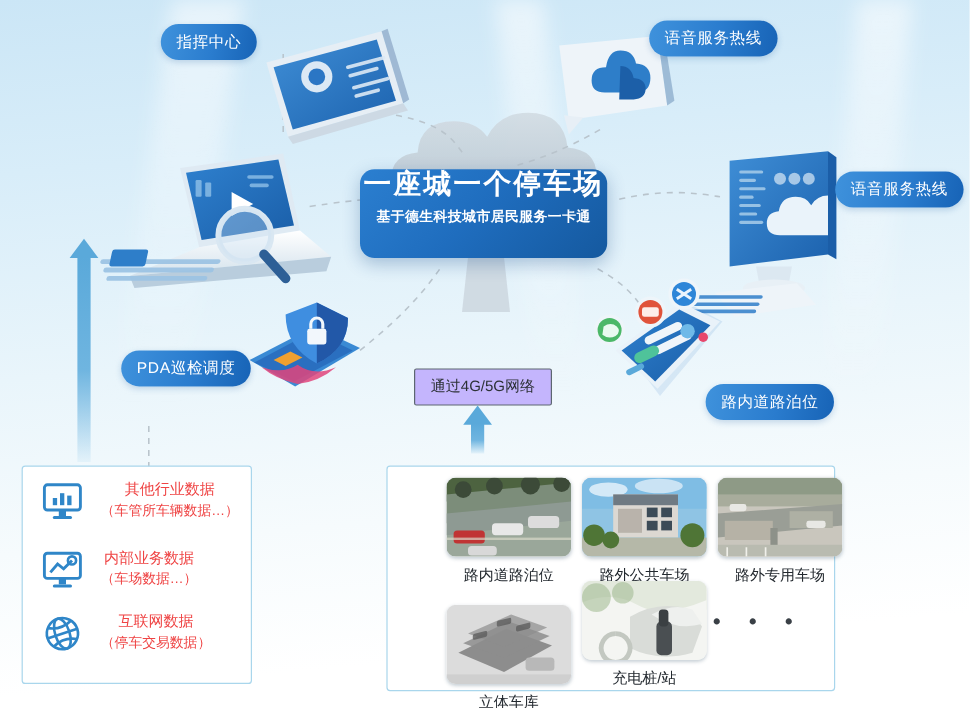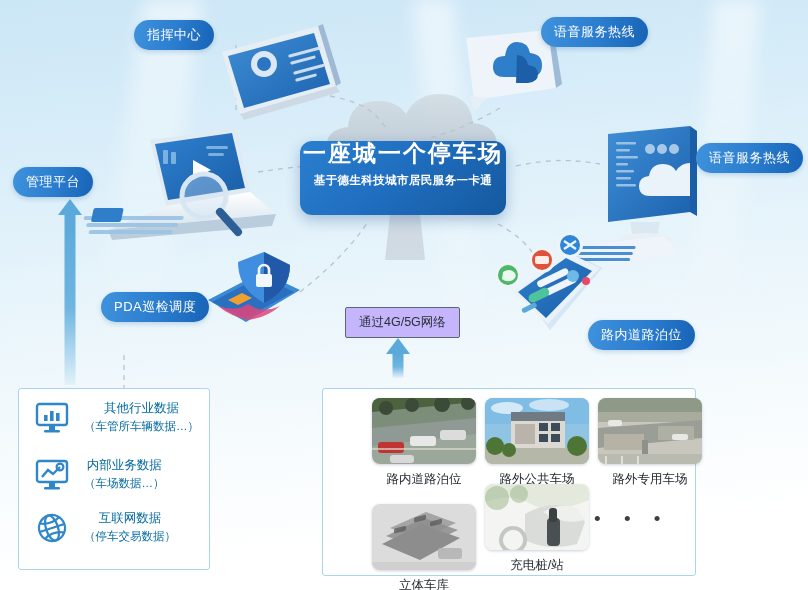--- a/index.html
+++ b/index.html
@@ -34,21 +34,21 @@
   .arrowUp{position:absolute;}
   .arrowUp .shaft{position:absolute;left:50%;transform:translateX(-50%);bottom:0;width:11px;
     background:linear-gradient(to top,rgba(140,200,235,.12),#6fb5e0 45%,#5aa9da 100%);}
   .arrowUp .head{position:absolute;left:50%;transform:translateX(-50%);top:0;width:0;height:0;
     border-left:12px solid transparent;border-right:12px solid transparent;border-bottom:16px solid #5aa9da;}
 
   .panel{position:absolute;background:#fff;border:1.5px solid #a9d6ec;border-radius:3px;}
 
   .srcRow{position:absolute;display:flex;align-items:center;}
   .srcIcon{width:44px;height:40px;flex:none;display:flex;align-items:center;justify-content:center;}
-  .srcTxt{margin-left:10px;text-align:center;color:#0369a1;}
+  .srcTxt{margin-left:10px;text-align:center;color:#ef4444;}
   .srcTxt .l1{font-size:12.5px;line-height:1.25;}
   .srcTxt .l2{font-size:11.5px;line-height:1.35;margin-top:2px;}
 
   .photoCard{position:absolute;padding-left:24px;}
   .photoCard .ph{width:104px;height:66px;border-radius:8px;overflow:hidden;
     box-shadow:0 1px 3px rgba(60,90,110,.28);position:relative;}
   .photoCard .cap{margin-top:7px;text-align:center;font-size:12.5px;color:#23292f;}
   .dots{position:absolute;font-size:19px;color:#3a4046;letter-spacing:9px;}
 
   .dash{position:absolute;stroke:#b9c4cc;stroke-width:1.3;fill:none;stroke-dasharray:5 5;}
@@ -214,21 +214,20 @@
     </g>
   </svg>
 
   <div class="centerBanner">
     <div class="t1">一座城一个停车场</div>
     <div class="t2">基于德生科技城市居民服务一卡通</div>
   </div>
 
   <div class="pill" style="left:134px;top:20px;">指挥中心</div>
   <div class="pill" style="left:541px;top:17px;">语音服务热线</div>
-  <div class="pill" style="left:13px;top:167px;">管理平台</div>
   <div class="pill" style="left:101px;top:292px;">PDA巡检调度</div>
   <div class="pill" style="left:696px;top:143px;">语音服务热线</div>
   <div class="pill" style="left:588px;top:320px;">路内道路泊位</div>
 
   <div class="netbox">通过4G/5G网络</div>
   <div class="arrowUp" style="left:386px;top:338px;width:24px;height:40px;">
     <div class="head"></div>
       <div class="shaft" style="top:15px;height:25px;"></div>
   </div>
 

